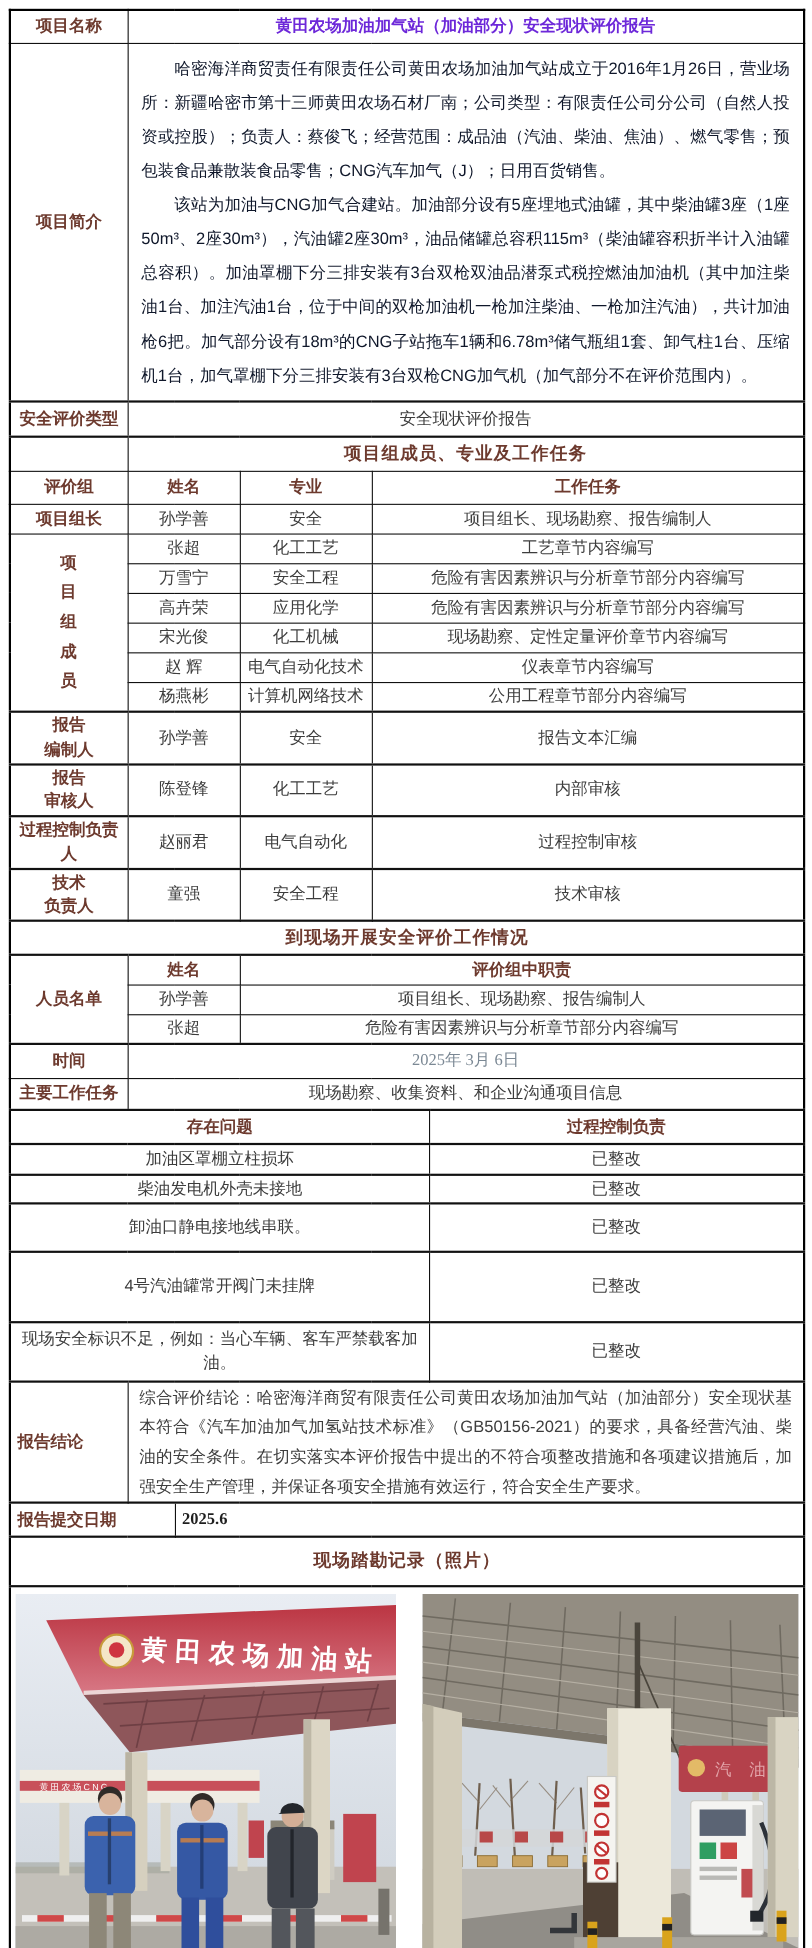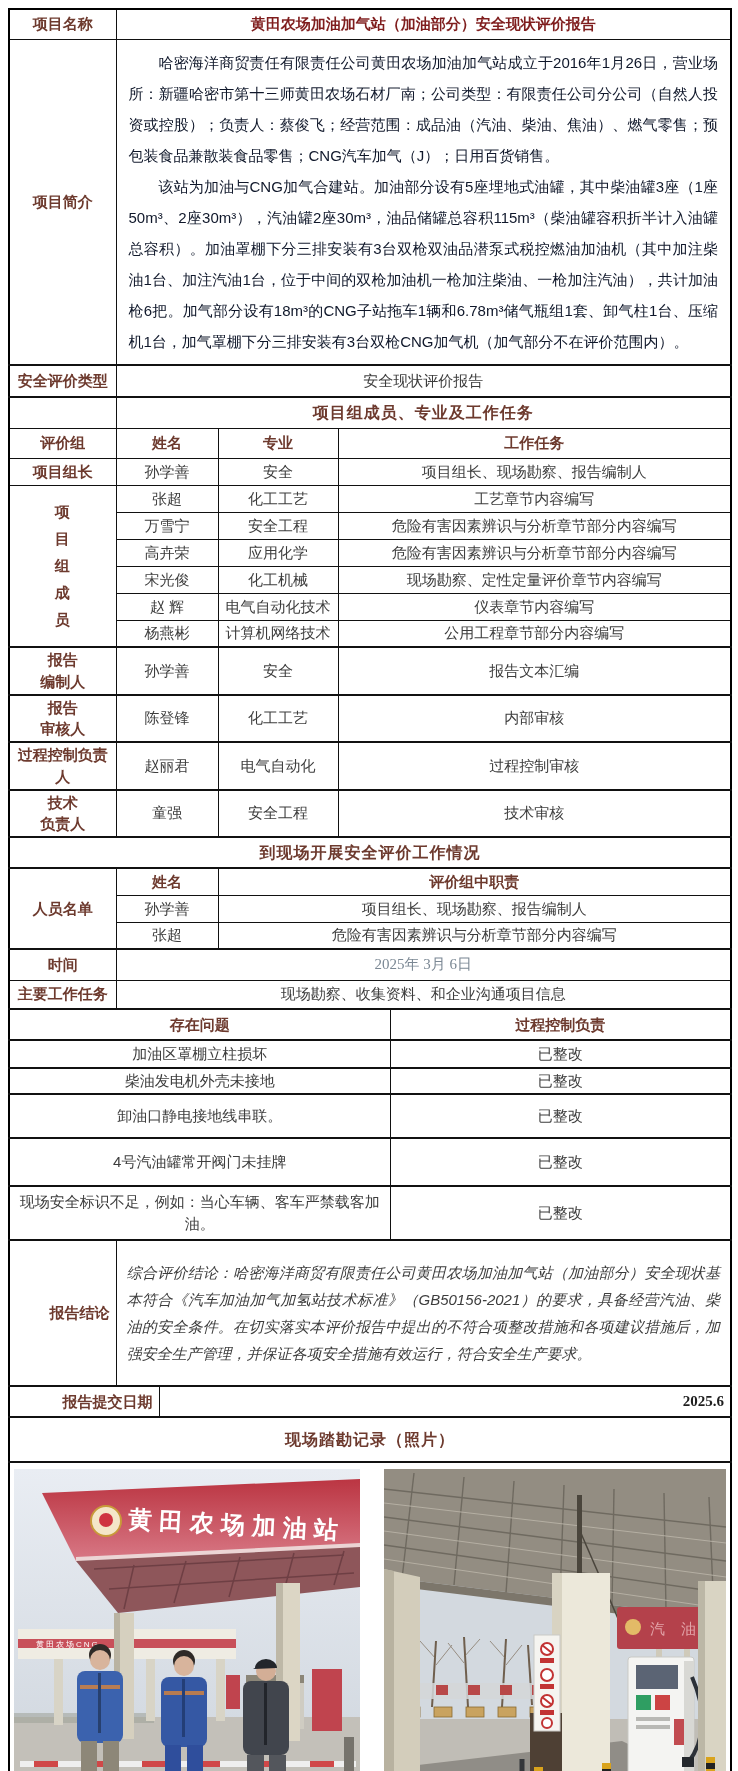--- a/index.html
+++ b/index.html
@@ -3,28 +3,28 @@
 <meta charset="utf-8">
 <style>
   html,body{margin:0;padding:0;background:#ffffff;}
   body{width:738px;font-family:"Liberation Sans","DejaVu Sans",sans-serif;}
   .doc-wrap{padding:8px;}
   table.doc{border-collapse:collapse;table-layout:fixed;width:722px;border:2px solid #000;}
   td{border:1px solid #111;padding:1px 6px;font-size:15px;color:#3d3d3d;
      text-align:center;vertical-align:middle;overflow:hidden;line-height:1.45;}
   tr.sec td{border-top-width:2px;}
   td.lbl{font-weight:bold;color:#6d3a2e;white-space:pre-line;}
-  td.left{text-align:right;}
+  td.left{text-align:left;}
   td.title-cell{font-weight:bold;color:#6d3a2e;font-size:16px;letter-spacing:1px;}
-  td.doc-title{font-weight:bold;color:#7f1d1d;}
+  td.doc-title{font-weight:bold;color:#6d28d9;}
   td.intro-cell{text-align:justify;padding:4px 12px;}
   .para{margin:0;text-indent:2em;line-height:31px;font-size:15px;color:#0f172a;}
   td.vert{line-height:27px;letter-spacing:1px;}
   td.date-gray{color:#7b8894;font-family:"Liberation Serif",serif;}
-  td.concl{ text-align:justify;line-height:27px;padding:18px 10px;font-style:italic;}
+  td.concl{ text-align:justify;line-height:27px;padding:0 10px;}
   td.submit-val{font-family:"Liberation Serif",serif;font-weight:bold;color:#1f1f1f;}
   td.photos-cell{padding:6px 4px;}
   .photo-row{display:flex;justify-content:space-between;align-items:flex-start;}
   .photo{font-size:0;line-height:0;}
   svg text{font-family:"Liberation Sans","DejaVu Sans",sans-serif;}
 </style>
 </head>
 <body>
 
 <div class="doc-wrap">
@@ -172,21 +172,21 @@
     <td>已整改</td>
   </tr>
   <tr class="sec" style="height:26px">
     <td colspan="5">柴油发电机外壳未接地</td>
     <td>已整改</td>
   </tr>
   <tr class="sec" style="height:44px">
     <td colspan="5">卸油口静电接地线串联。</td>
     <td>已整改</td>
   </tr>
-  <tr class="sec" style="height:48px">
+  <tr class="sec" style="height:64px">
     <td colspan="5">4号汽油罐常开阀门未挂牌</td>
     <td>已整改</td>
   </tr>
   <tr class="sec" style="height:54px">
     <td colspan="5">现场安全标识不足，例如：当心车辆、客车严禁载客加油。</td>
     <td>已整改</td>
   </tr>
 
   <tr class="sec" style="height:110px">
     <td class="lbl left">报告结论</td>

